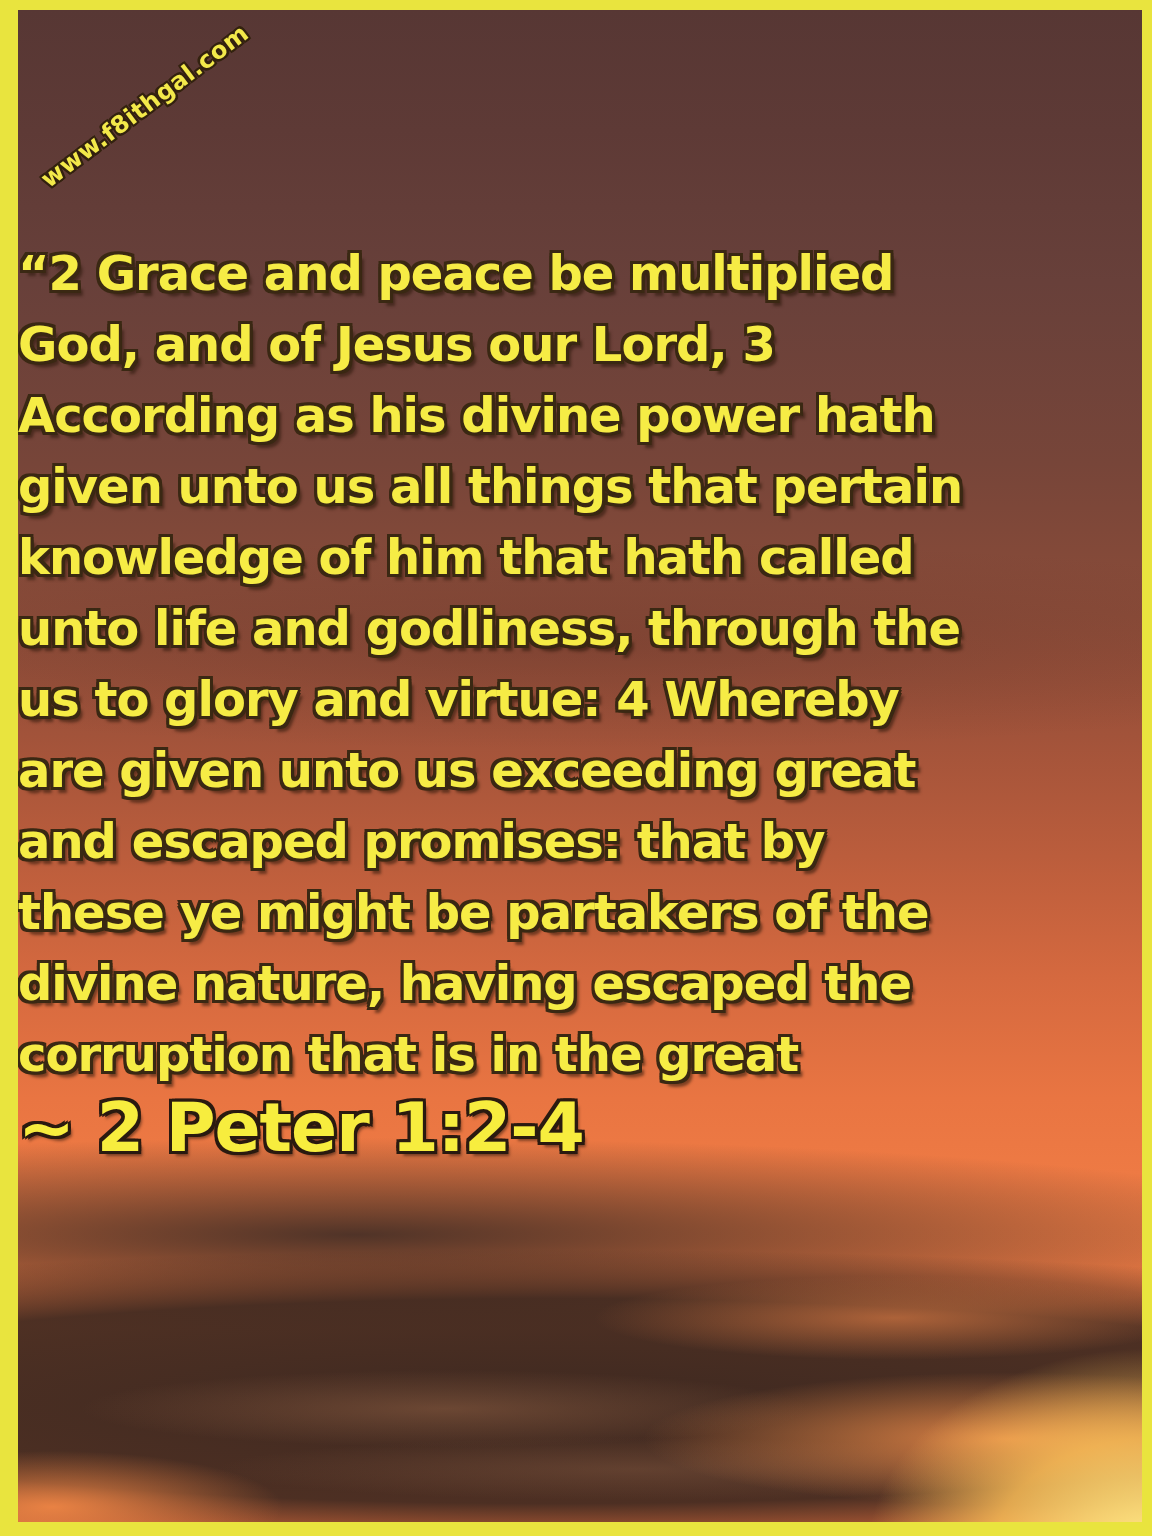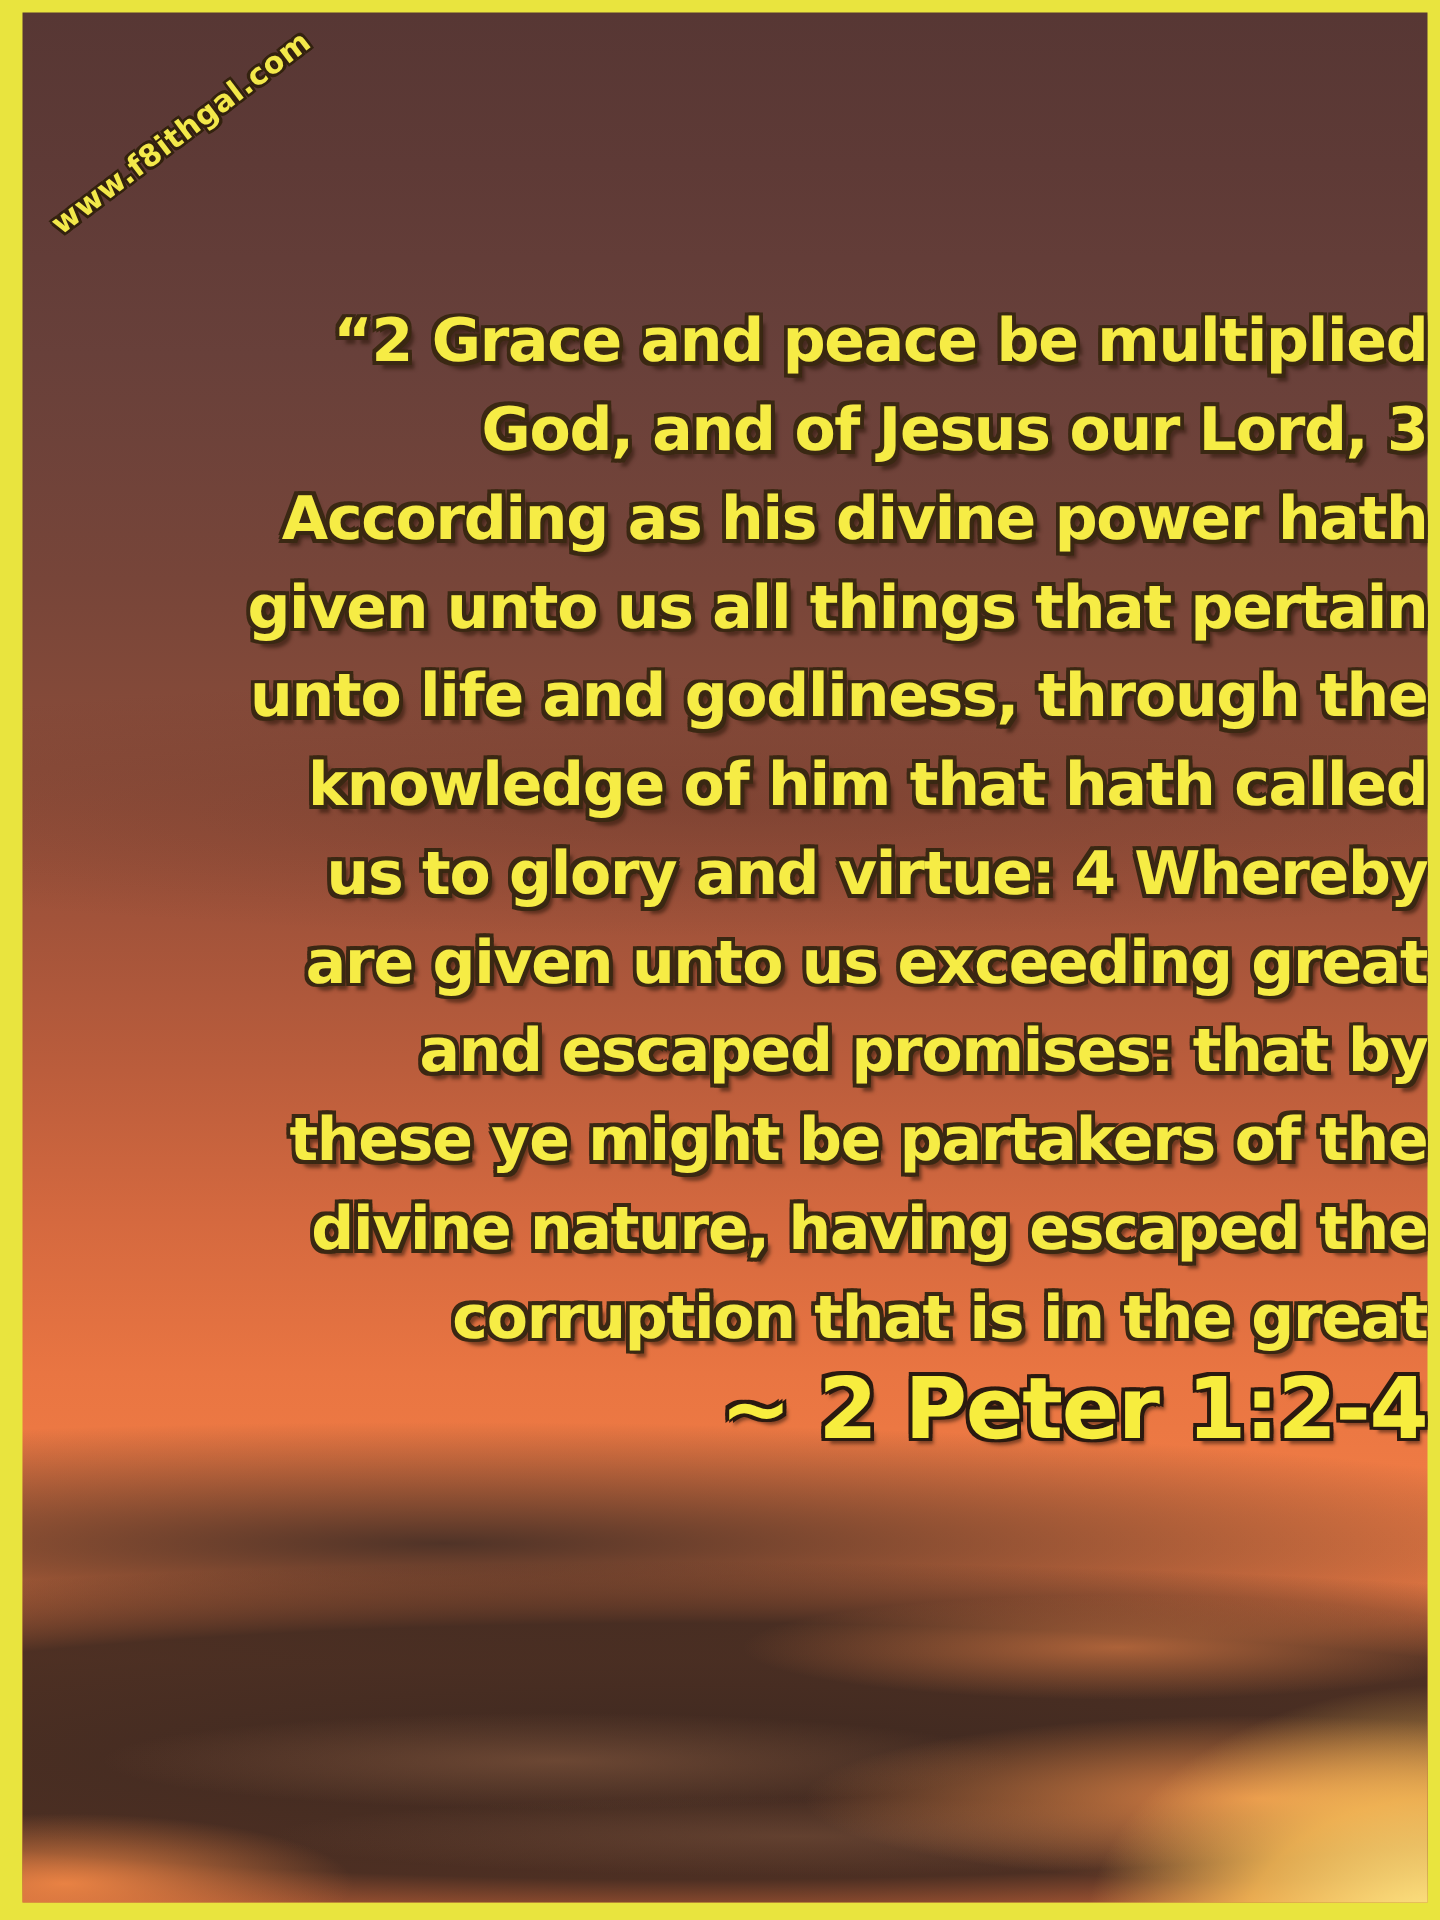--- a/index.html
+++ b/index.html
@@ -55,21 +55,21 @@
     letter-spacing: 0.5px;
     text-shadow:
       -2px -2px 0 #33220f, 0 -2px 0 #33220f, 2px -2px 0 #33220f,
       -2px  0   0 #33220f, 2px  0   0 #33220f,
       -2px  2px 0 #33220f, 0  2px 0 #33220f, 2px 2px 0 #33220f;
   }
   .verse {
     position: absolute;
     left: 0; right: 0;
     top: 228px;
-    text-align: right;
+    text-align: left;
   }
   .vline {
     height: 71px;
     line-height: 71px;
     font-size: 48px;
     font-weight: bold;
     letter-spacing: -1px;
     white-space: nowrap;
     color: #f6ec45;
     text-shadow:
@@ -98,22 +98,22 @@
 <body>
 
 <div class="frame">
   <div class="photo">
     <div class="watermark">www.f8ithgal.com</div>
     <div class="verse">
       <div class="vline">“2 Grace and peace be multiplied</div>
       <div class="vline">God, and of Jesus our Lord, 3</div>
       <div class="vline">According as his divine power hath</div>
       <div class="vline">given unto us all things that pertain</div>
+      <div class="vline">knowledge of him that hath called</div>
       <div class="vline">unto life and godliness, through the</div>
-      <div class="vline">knowledge of him that hath called</div>
       <div class="vline">us to glory and virtue: 4 Whereby</div>
       <div class="vline">are given unto us exceeding great</div>
       <div class="vline">and escaped promises: that by</div>
       <div class="vline">these ye might be partakers of the</div>
       <div class="vline">divine nature, having escaped the</div>
       <div class="vline">corruption that is in the great</div>
       <div class="attribution">~ 2 Peter 1:2-4</div>
     </div>
   </div>
 </div>

